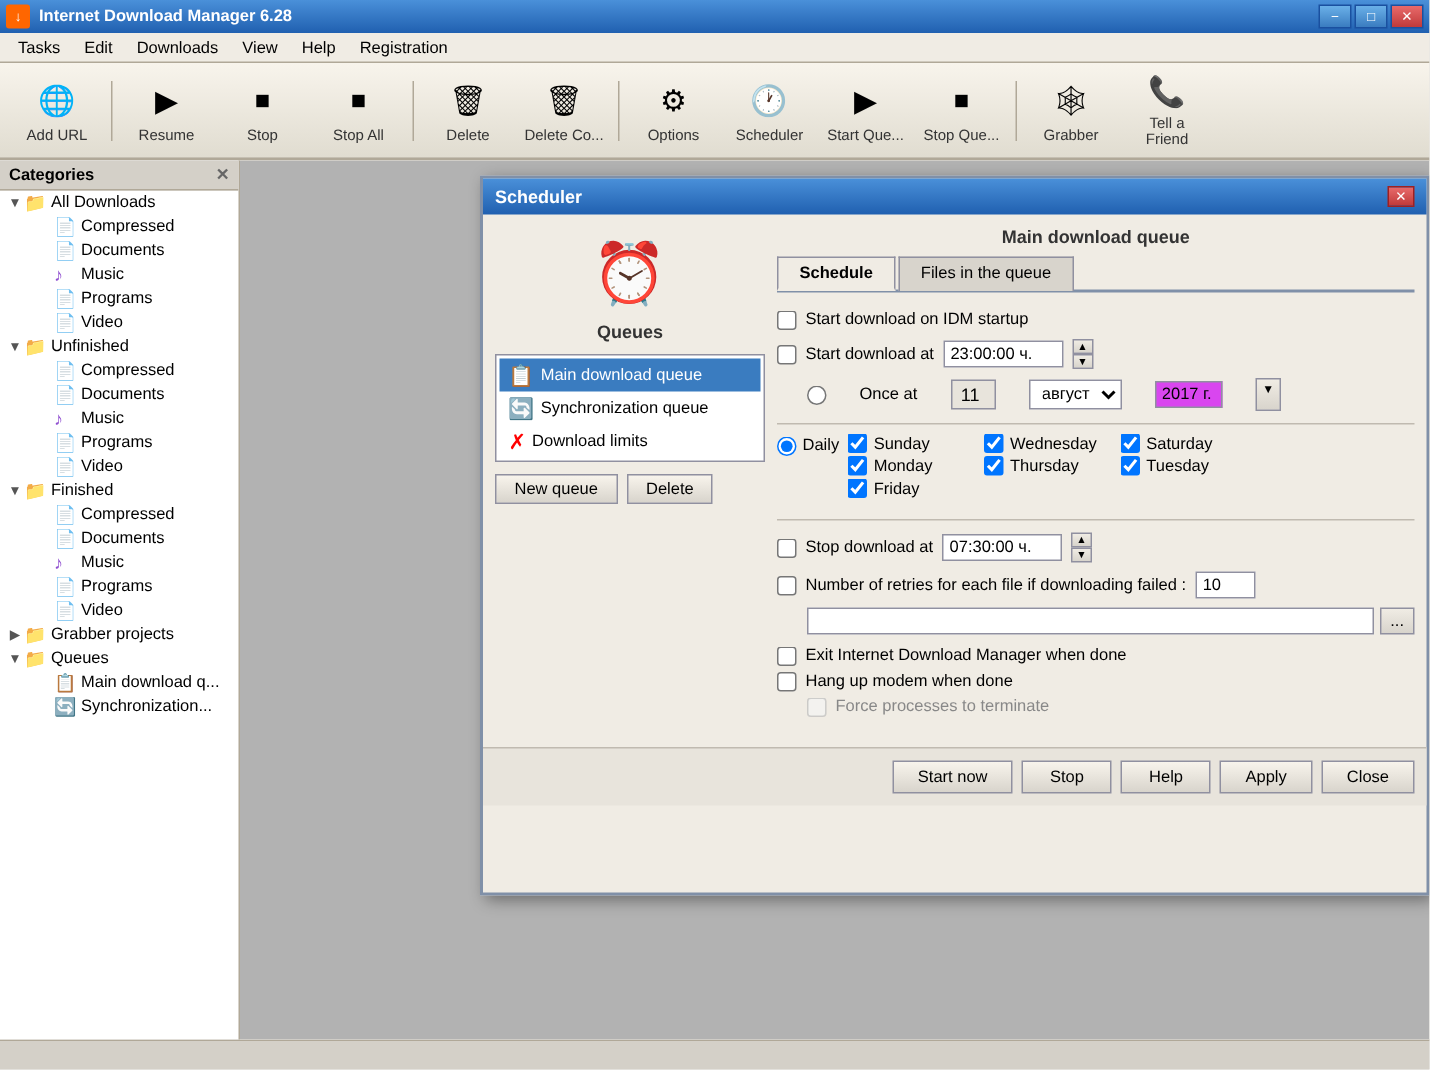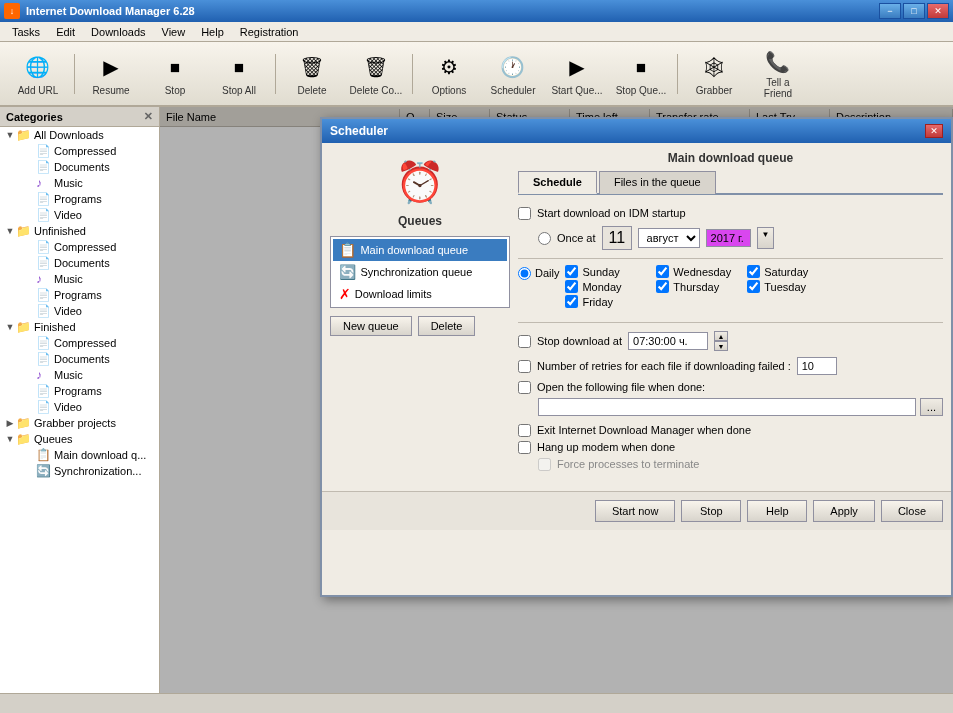--- a/index.html
+++ b/index.html
@@ -315,29 +315,29 @@
       width: 14px;
       height: 10px;
       font-size: 7px;
       cursor: pointer;
       display: flex; align-items: center; justify-content: center;
     }
     .spin-wrap { display: flex; flex-direction: column; }
     .once-row {
       display: flex;
       align-items: center;
-      gap: 6px;
+      gap: 22px;
       margin-bottom: 8px;
       margin-left: 20px;
     }
     .once-input {
       border: 1px solid #9090a0;
       background: #e8e4dc;
       padding: 2px 6px;
-      font-size: 16px;
+      font-size: 12px;
       width: 30px;
     }
     .month-select {
       border: 1px solid #9090a0;
       background: white;
       padding: 2px 4px;
       font-size: 11px;
     }
     .year-input {
       border: 1px solid #9090a0;
@@ -659,30 +659,20 @@
     </div>
     <div class="tree-item" style="padding-left:24px;">
       <span class="tree-arrow"> </span>
       <span class="tree-icon" style="color:#2060b0;">🔄</span>
       <span class="tree-label">Synchronization...</span>
     </div>
   </div>
 
   <div class="content-area">
 
-    <div class="list-header">
-      <div class="list-col" style="width:240px;">File Name</div>
-      <div class="list-col" style="width:30px;">Q</div>
-      <div class="list-col" style="width:60px;">Size</div>
-      <div class="list-col" style="width:80px;">Status</div>
-      <div class="list-col" style="width:80px;">Time left</div>
-      <div class="list-col" style="width:100px;">Transfer rate</div>
-      <div class="list-col" style="width:80px;">Last Try...</div>
-      <div class="list-col" style="flex:1;">Description</div>
-    </div>
 
     <div class="modal-overlay">
       <div class="scheduler-dialog">
 
         <div class="dialog-title-bar">
           <span class="dialog-title-text">Scheduler</span>
           <div class="dialog-close-btn">✕</div>
         </div>
 
         <div class="dialog-body">
@@ -719,20 +709,29 @@
             </div>
 
             <div class="schedule-content">
 
 
               <div class="check-row">
                 <input type="checkbox" style="">
                 <span>Start download on IDM startup</span>
               </div>
 
+              <div class="time-row">
+                <input type="checkbox" style="">
+                <span>Start download at</span>
+                <input class="time-input" type="text" value="23:00:00 ч." style="">
+                <div class="spin-wrap">
+                  <div class="spin-btn">▲</div>
+                  <div class="spin-btn">▼</div>
+                </div>
+              </div>
 
               <div class="once-row">
                 <input type="radio" name="startfreq" style="">
                 <span>Once at</span>
                 <input class="once-input" type="text" value="11" style="">
                 <select class="month-select">
                   <option>август</option>
                 </select>
                 <input class="year-input" type="text" value="2017 г." style="">
                 <div class="dropdown-arrow">▼</div>
@@ -786,24 +785,20 @@
                   <div class="spin-btn">▼</div>
                 </div>
               </div>
 
               <div class="retries-row">
                 <input type="checkbox" style="">
                 <span>Number of retries for each file if downloading failed :</span>
                 <input class="retries-input" type="text" value="10" style="">
               </div>
 
-              <div class="open-file-row check-row">
-                <input type="checkbox" style="">
-                <span>Open the following file when done:</span>
-              </div>
               <div class="open-file-input-row">
                 <input class="open-file-input" type="text" style="">
                 <button class="browse-btn">...</button>
               </div>
 
               <div class="check-row exit-row">
                 <input type="checkbox" style="">
                 <span>Exit Internet Download Manager when done</span>
               </div>
 

